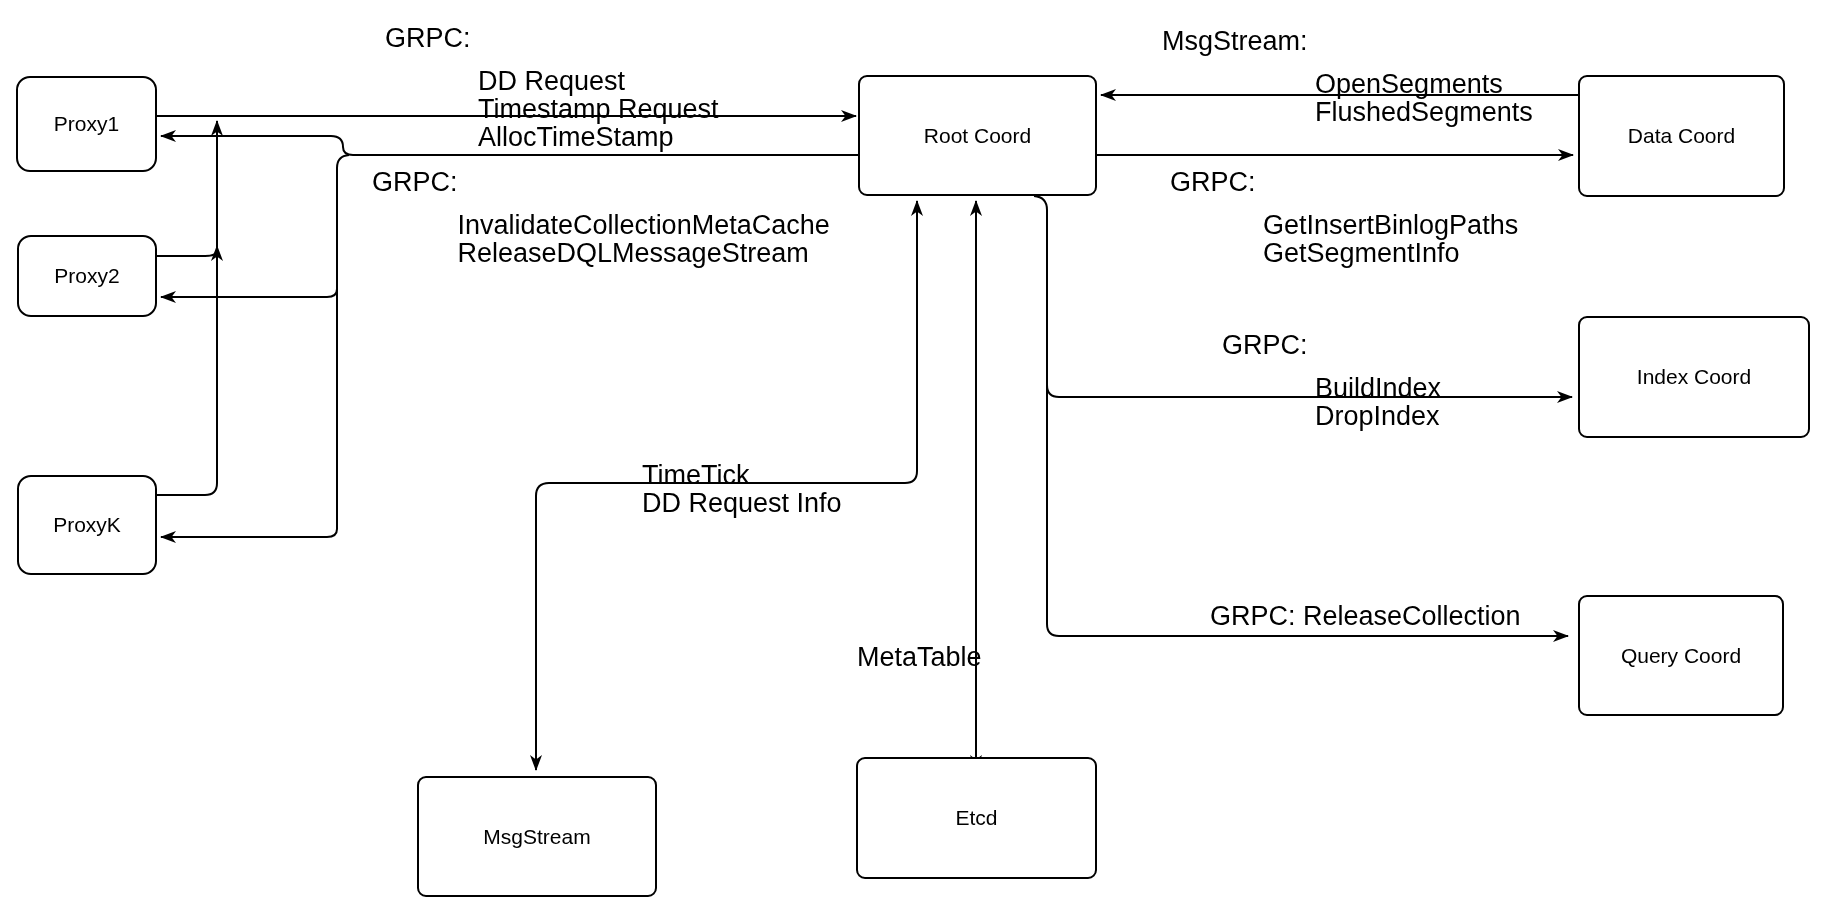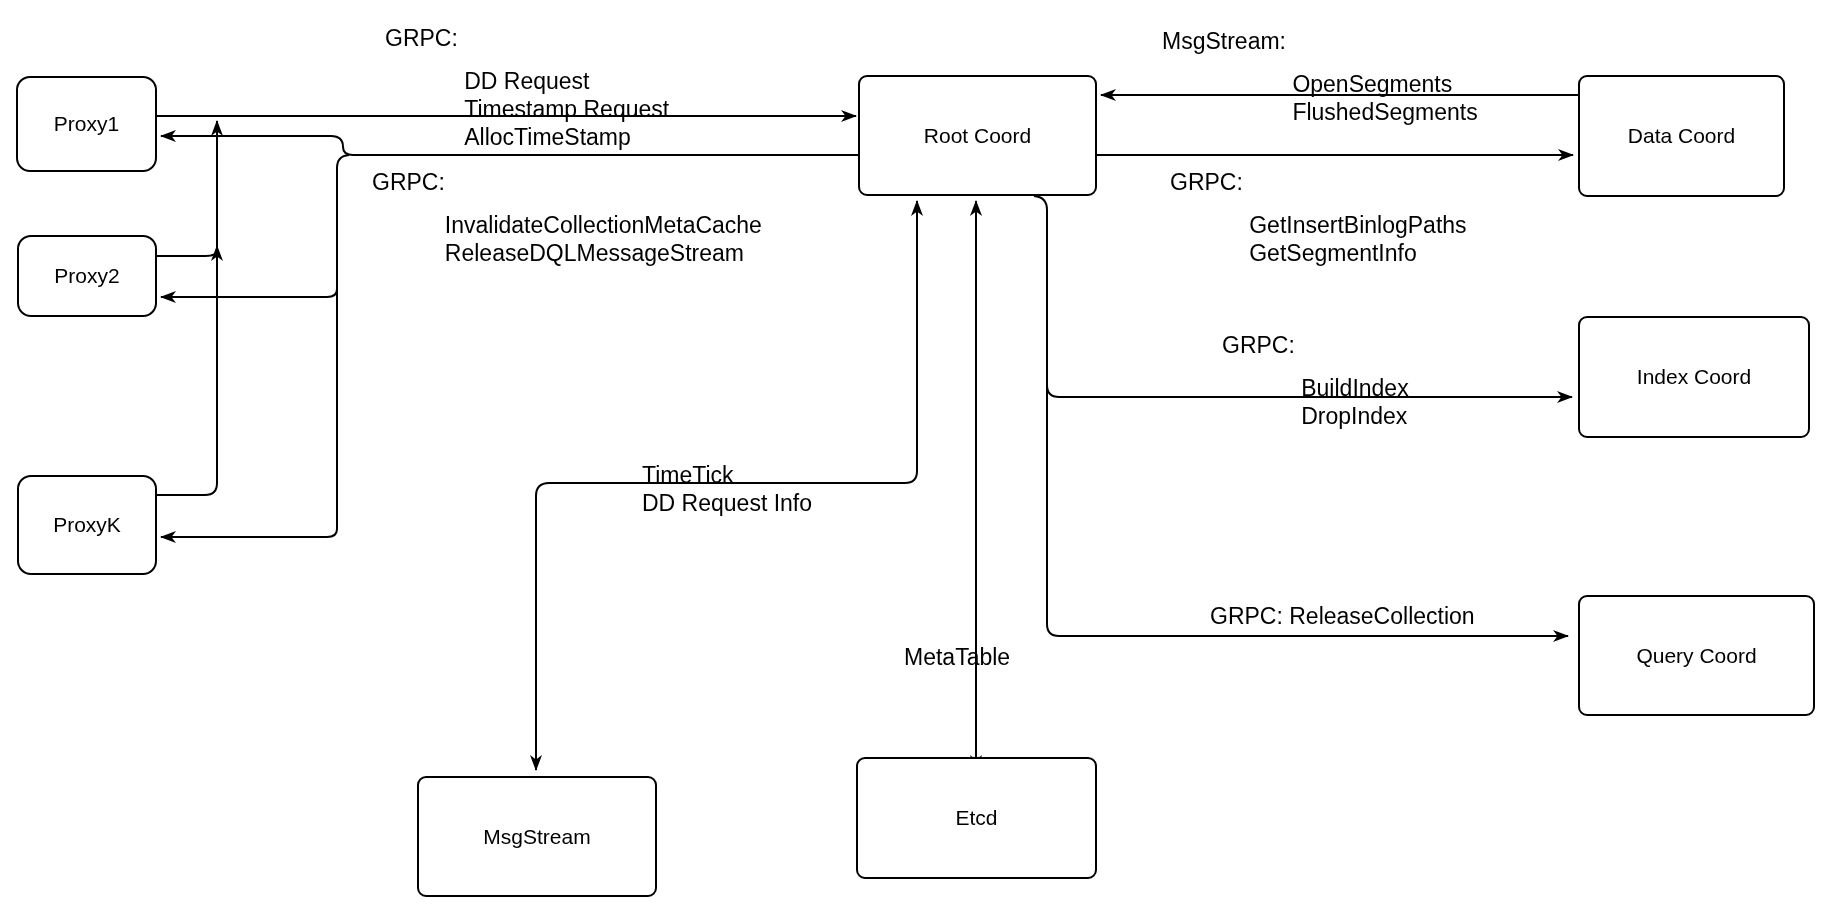--- a/index.html
+++ b/index.html
@@ -11,21 +11,21 @@
   #edges{position:absolute;left:0;top:0;width:1834px;height:914px;}
   .edge{fill:none;stroke:#000;stroke-width:2px;}
   .node{
     position:absolute;box-sizing:border-box;background:#ffffff;
     border:2px solid #000;border-radius:9px;
     display:flex;align-items:center;justify-content:center;
     font-size:21px;white-space:nowrap;
   }
   .node.small{border-radius:14px;}
   .lbl{
-    position:absolute;display:flex;font-size:23px;line-height:28px;
+    position:absolute;display:flex;font-size:27px;line-height:28px;
     white-space:pre;color:#000;
   }
   .lbl .lines{display:flex;flex-direction:column;margin-top:43px;}
 </style>
 </head>
 <body>
 
 <div id="canvas">
 
   <svg id="edges" xmlns="http://www.w3.org/2000/svg" viewBox="0 0 1834 914">
@@ -54,21 +54,21 @@
   </svg>
 
   <div class="node small" style="left:16px;top:76px;width:141px;height:96px;">Proxy1</div>
   <div class="node small" style="left:17px;top:235px;width:140px;height:82px;">Proxy2</div>
   <div class="node small" style="left:17px;top:475px;width:140px;height:100px;">ProxyK</div>
 
   <div class="node" style="left:858px;top:75px;width:239px;height:121px;">Root Coord</div>
 
   <div class="node" style="left:1578px;top:75px;width:207px;height:122px;">Data Coord</div>
   <div class="node" style="left:1578px;top:316px;width:232px;height:122px;">Index Coord</div>
-  <div class="node" style="left:1578px;top:595px;width:237px;height:121px;">Query Coord</div>
+  <div class="node" style="left:1578px;top:595px;width:206px;height:121px;">Query Coord</div>
 
   <div class="node" style="left:417px;top:776px;width:240px;height:121px;">MsgStream</div>
   <div class="node" style="left:856px;top:757px;width:241px;height:122px;">Etcd</div>
 
   <div class="lbl" style="left:385px;top:24px;">
     <span>GRPC: </span>
     <div class="lines">
       <span>DD Request</span>
       <span>Timestamp Request</span>
       <span>AllocTimeStamp</span>
@@ -111,17 +111,17 @@
     <span>GRPC: ReleaseCollection</span>
   </div>
 
   <div class="lbl" style="left:642px;top:418px;">
     <div class="lines">
       <span>TimeTick</span>
       <span>DD Request Info</span>
     </div>
   </div>
 
-  <div class="lbl" style="left:857px;top:643px;margin-left:47px;">
+  <div class="lbl" style="left:857px;top:643px;">
     <span>MetaTable</span>
   </div>
 
 </div>
 
 </body></html>

